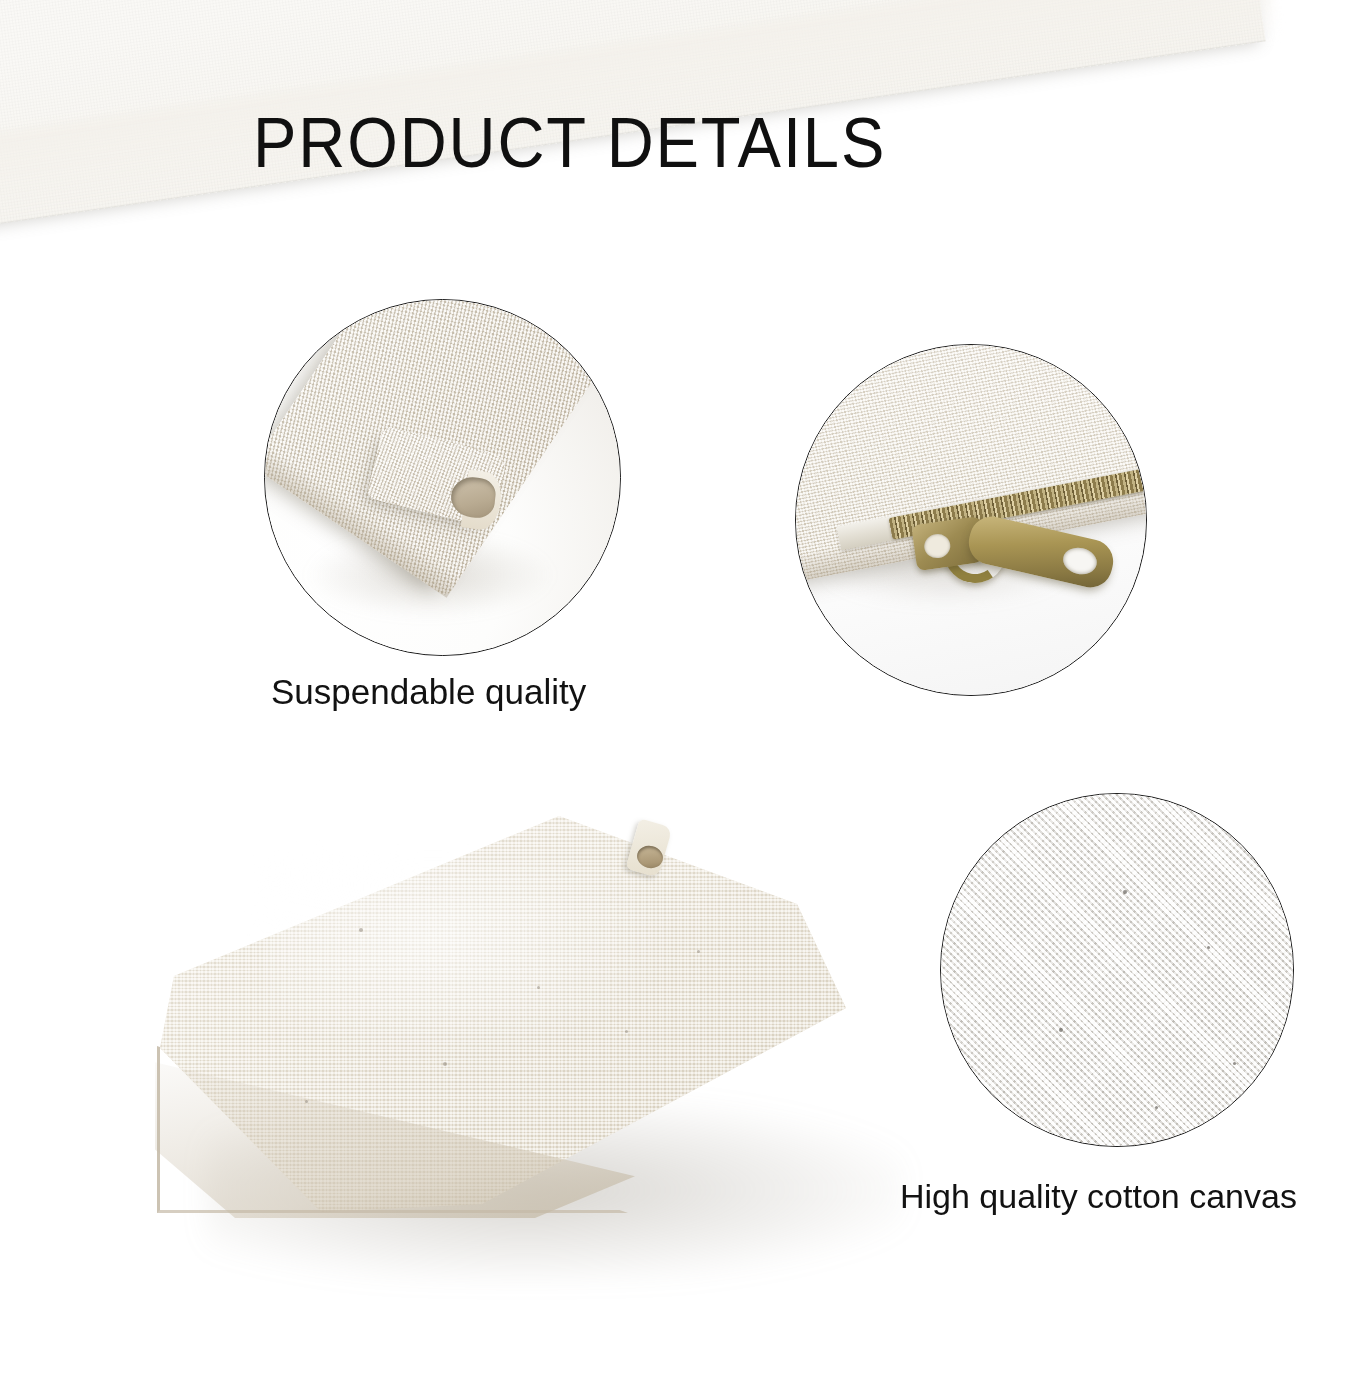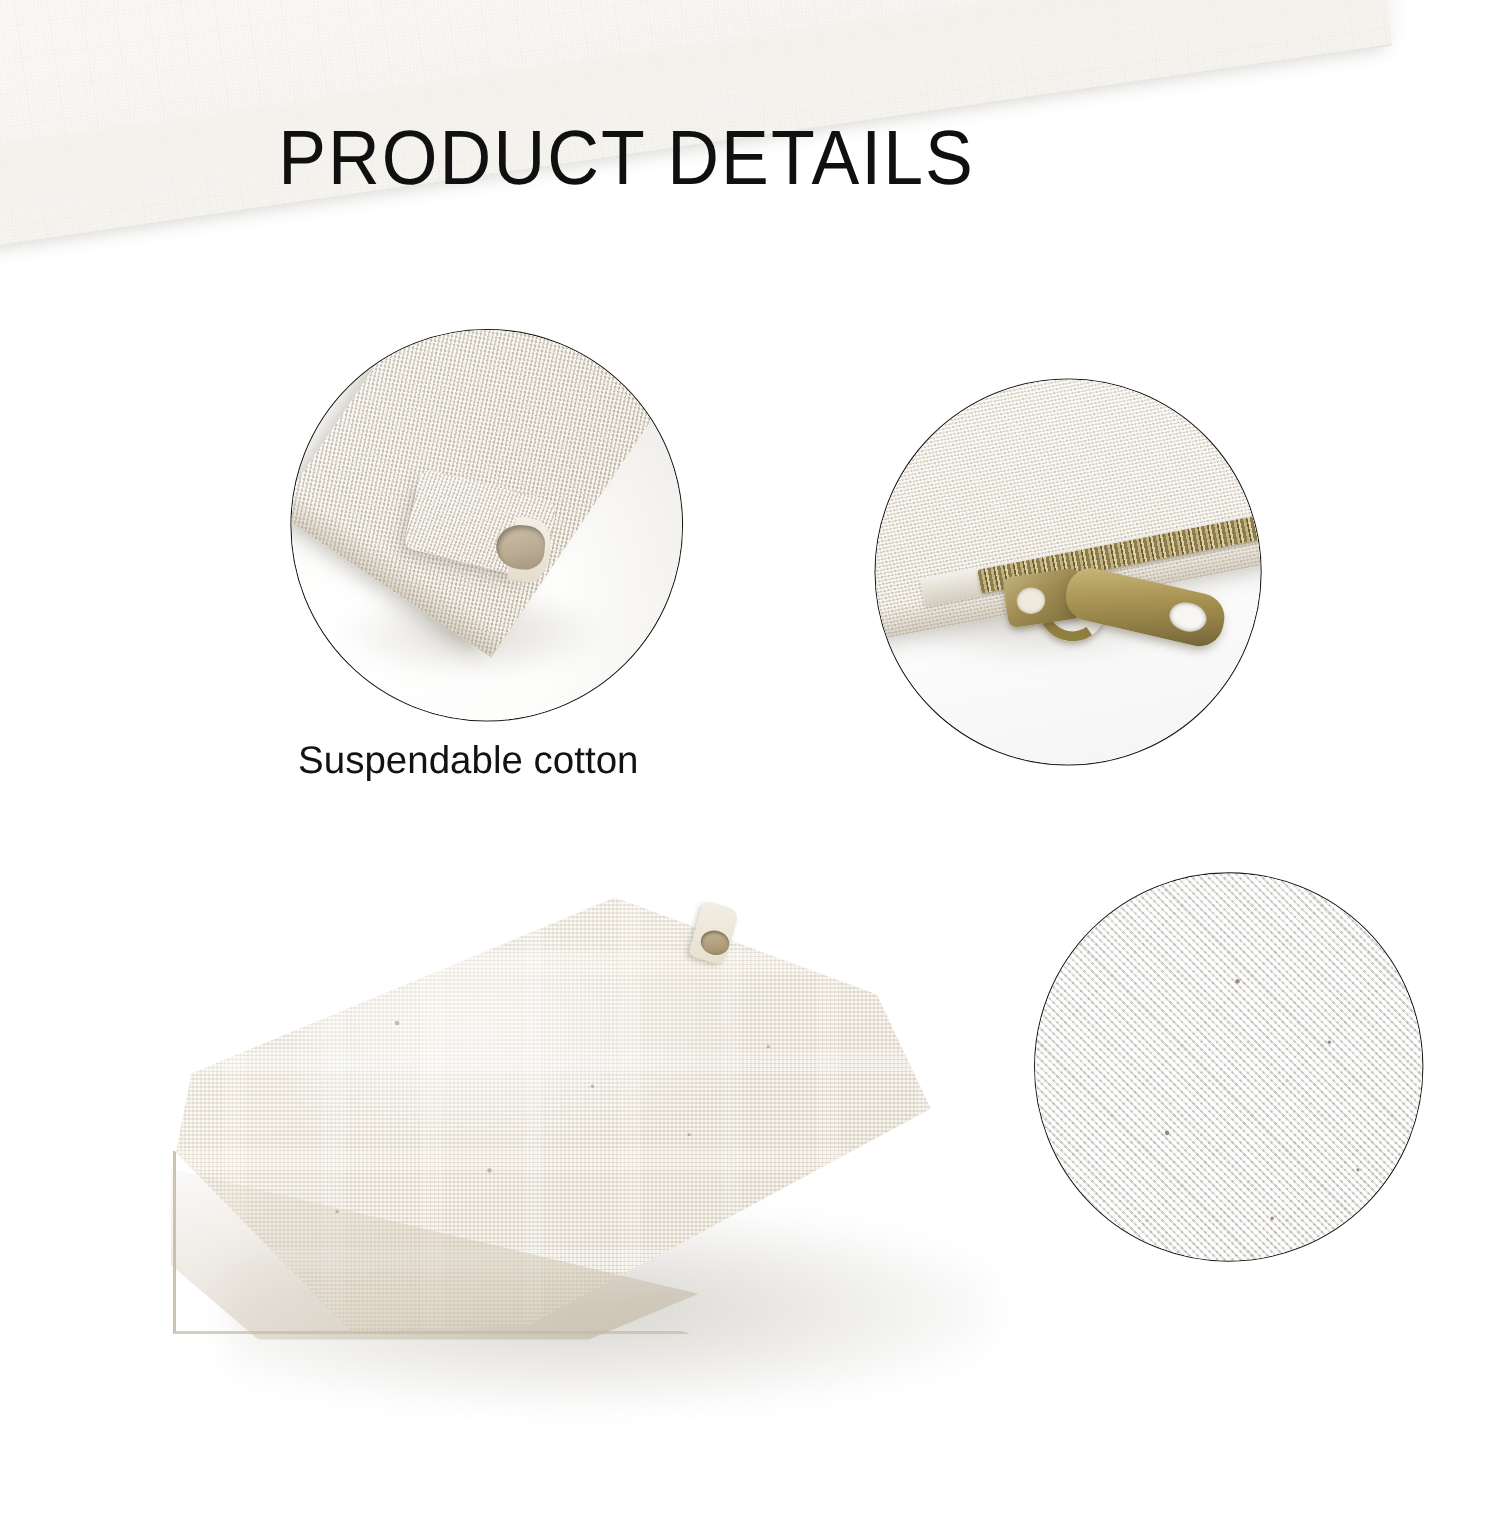--- a/index.html
+++ b/index.html
@@ -364,21 +364,21 @@
       <div class="c1-shadow"></div>
       <div class="strap-main">
         <div class="strap-main-edge"></div>
       </div>
       <div class="loop-tab">
         <div class="loop-tab-lip"></div>
         <div class="loop-tab-hole"></div>
       </div>
     </div>
   </div>
-  <div class="caption" id="caption-suspendable">Suspendable cotton</div>
+  <div class="caption" id="caption-suspendable">Suspendable quality</div>
 
   <div class="circle-photo" id="circle-zipper">
     <div class="circle-inner">
       <div class="bg"></div>
       <div class="c2-shadow"></div>
       <div class="pouch-body">
         <div class="pouch-lip"></div>
       </div>
       <div class="zip-tape"></div>
       <div class="zip-teeth"></div>
@@ -393,20 +393,21 @@
   <div class="circle-photo" id="circle-canvas">
     <div class="circle-inner">
       <div class="bg"></div>
       <div class="weave-fleck" style="left:182px;top:96px;width:4px;height:4px;"></div>
       <div class="weave-fleck" style="left:266px;top:152px;width:3px;height:3px;"></div>
       <div class="weave-fleck" style="left:118px;top:234px;width:4px;height:4px;"></div>
       <div class="weave-fleck" style="left:292px;top:268px;width:3px;height:3px;"></div>
       <div class="weave-fleck" style="left:214px;top:312px;width:3px;height:3px;"></div>
     </div>
   </div>
+  <div class="caption" id="caption-canvas">High quality cotton canvas</div>
 
   <div id="hero-pouch">
     <div class="hero-shadow"></div>
     <div class="hero-body"></div>
     <div class="hero-highlight"></div>
     <div class="hero-edge-front"></div>
     <div class="hero-seam"></div>
     <div class="hero-tab"></div>
     <div class="hero-tab-hole"></div>
     <div class="speck" style="left:214px;top:128px;width:4px;height:4px;"></div>

